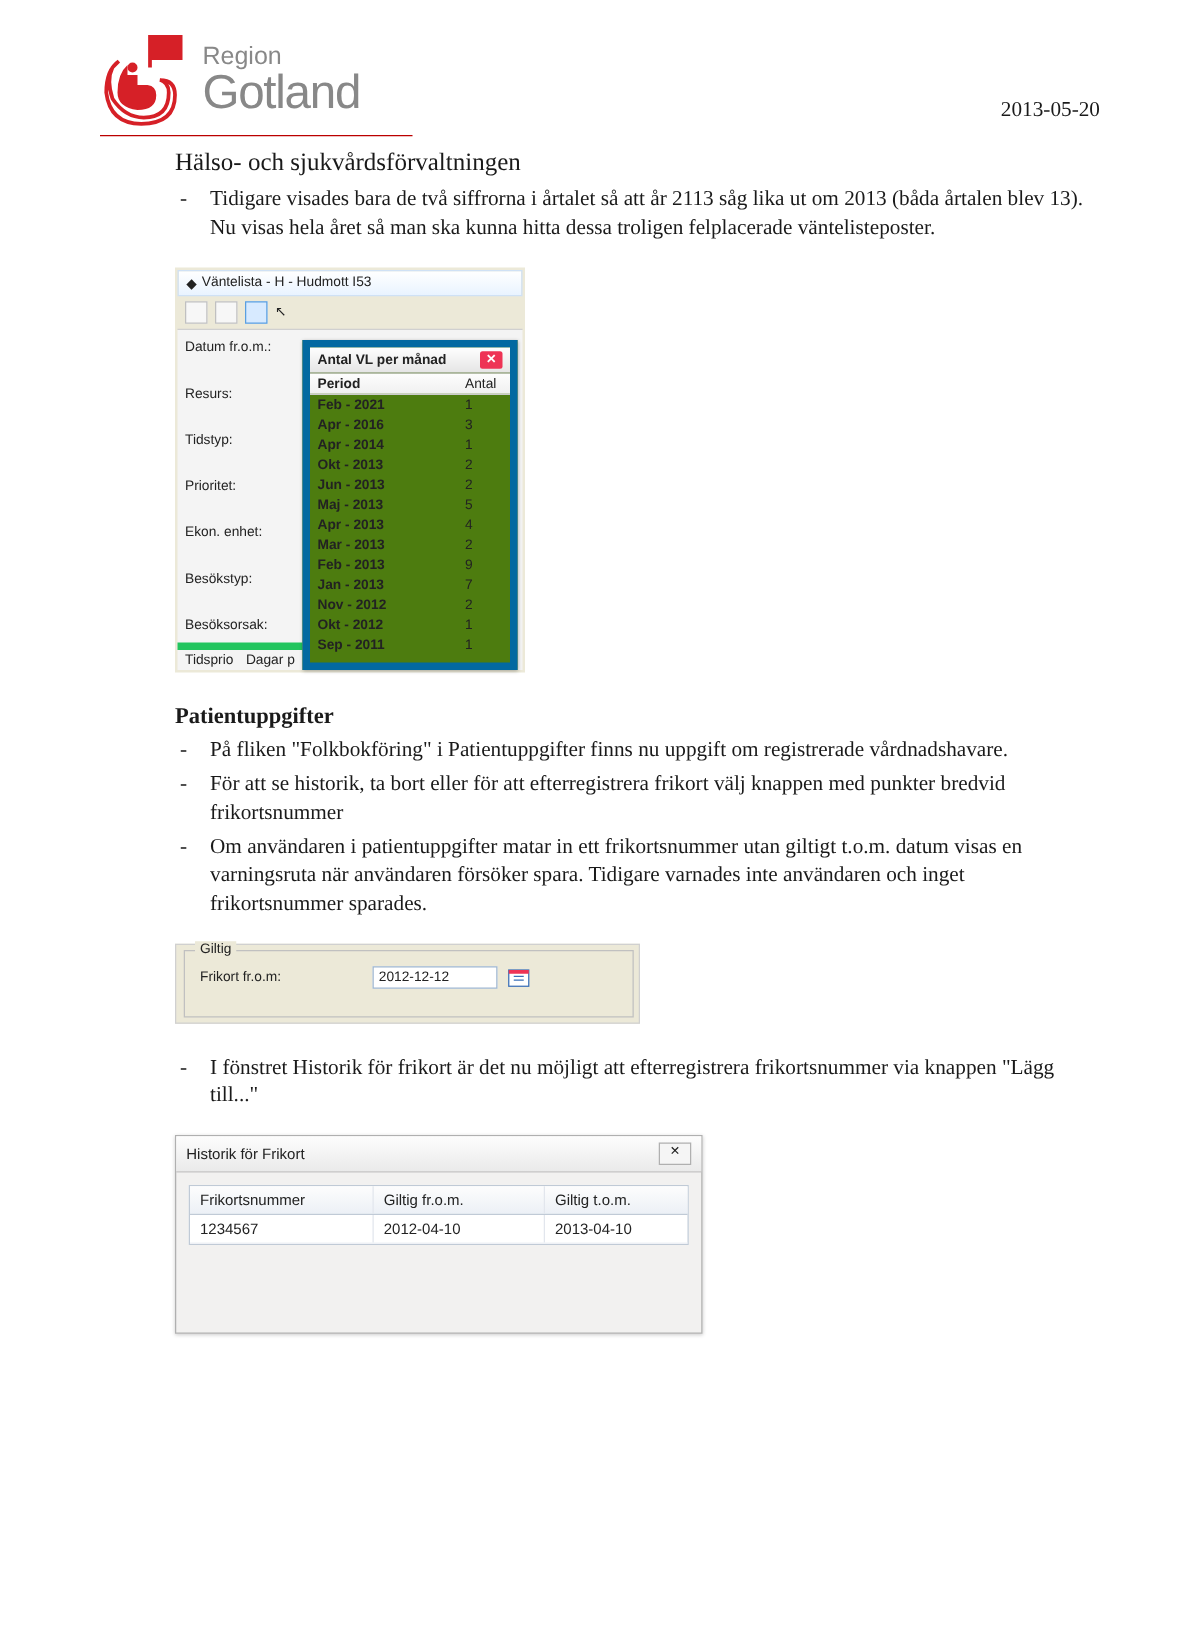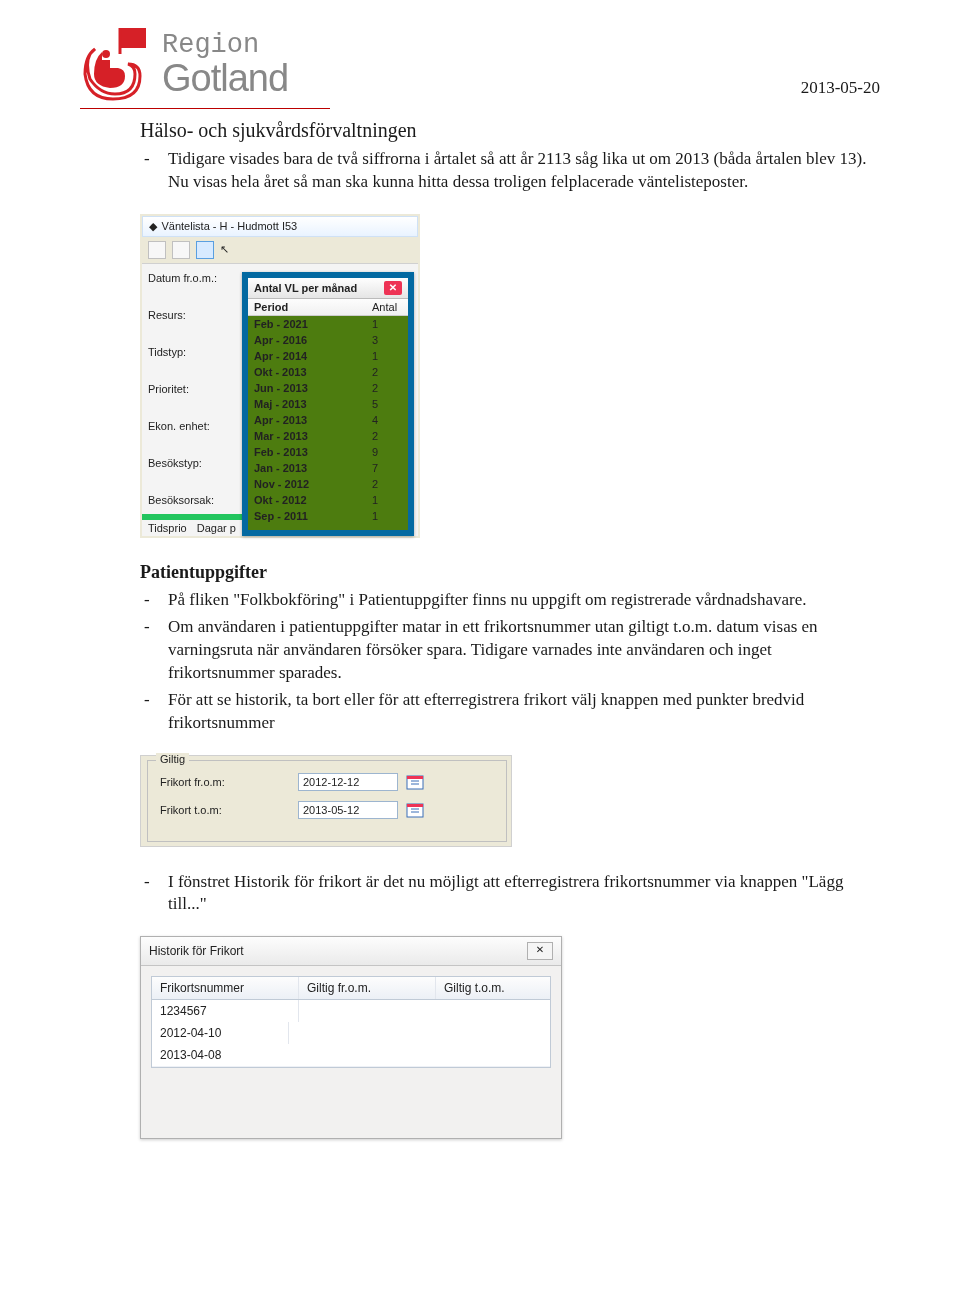--- a/index.html
+++ b/index.html
@@ -27,23 +27,22 @@
   .logo-svg{
     width:70px;
     height:80px;
   }
   .logo-text{
     font-family:Arial, Helvetica, sans-serif;
     color:#888;
     line-height:1;
   }
   .logo-text .l1{
-    font-size:27px;
+    font-size:20px;
     font-weight:300;
-    font-family:Liberation Mono, monospace;
   }
   .logo-text .l2{
     font-size:38px;
     font-weight:300;
     letter-spacing:-1px;
   }
   .doc-date{
     font-size:17px;
     margin-bottom:6px;
   }
@@ -228,21 +227,21 @@
   }
   .ghdr span,.grow span{
     padding:4px 8px;
     font-size:12px;
     border-right:1px solid #e2e6ed;
   }
   .ghdr span:last-child,.grow span:last-child{border-right:none;}
   .c1{width:130px;}
   .c2{width:120px;}
   .c3{flex:1;}
-  .grow{display:flex;border-bottom:1px solid #eef1f6;flex-direction:column;}
+  .grow{display:flex;border-bottom:1px solid #eef1f6;}
   .dlgbtns{
     display:flex;gap:10px;justify-content:flex-end;
     padding:6px 12px;
   }
   .winbtn{
     padding:2px 14px;
     border:1px solid #8a8a8a;
     border-radius:3px;
     background:linear-gradient(#fdfdfd,#e6e6e6);
     font-size:12px;
@@ -373,49 +372,39 @@
                 <span>1</span>
               </div>
             </div>
         </div>
       </div>
     </div>
 
     <div class="section-head">Patientuppgifter</div>
     <ul class="bullets">
       <li>På fliken "Folkbokföring" i Patientuppgifter finns nu uppgift om registrerade vårdnadshavare.</li>
+      <li>För att se historik, ta bort eller för att efterregistrera frikort välj knappen med punkter bredvid frikortsnummer</li>
       <li>Om användaren i patientuppgifter matar in ett frikortsnummer utan giltigt t.o.m. datum visas en varningsruta när användaren försöker spara. Tidigare varnades inte användaren och inget frikortsnummer sparades.</li>
-      <li>För att se historik, ta bort eller för att efterregistrera frikort välj knappen med punkter bredvid frikortsnummer</li>
     </ul>
 
     
     <div class="shot shot2">
       <div class="gbox">
         <span class="glegend">Giltig</span>
         <div id="frows">
             <div class="frow">
               <span class="lbl">Frikort fr.o.m:</span>
               <span class="infield">2012-12-12</span>
               <span class="calicon"><svg viewBox="0 0 18 18">
                   <rect x="1" y="3" width="16" height="13" fill="#fff" stroke="#3a6fb7"></rect>
                   <rect x="1" y="3" width="16" height="3" fill="#e35"></rect>
                   <line x1="5" y1="8" x2="13" y2="8" stroke="#3a6fb7"></line>
                   <line x1="5" y1="11" x2="13" y2="11" stroke="#3a6fb7"></line>
                 </svg></span>
             </div>
-            <div class="frow">
-              <span class="lbl">Frikort t.o.m:</span>
-              <span class="infield">2013-05-12</span>
-              <span class="calicon"><svg viewBox="0 0 18 18">
-                  <rect x="1" y="3" width="16" height="13" fill="#fff" stroke="#3a6fb7"></rect>
-                  <rect x="1" y="3" width="16" height="3" fill="#e35"></rect>
-                  <line x1="5" y1="8" x2="13" y2="8" stroke="#3a6fb7"></line>
-                  <line x1="5" y1="11" x2="13" y2="11" stroke="#3a6fb7"></line>
-                </svg></span>
-            </div>
           </div>
       </div>
     </div>
 
     <ul class="bullets" style="margin-top:18px">
       <li>I fönstret Historik för frikort är det nu möjligt att efterregistrera frikortsnummer via knappen "Lägg till..."</li>
     </ul>
 
     
     <div class="shot shot3">
@@ -426,20 +415,20 @@
       <div class="grid">
         <div class="ghdr">
           <span class="c1">Frikortsnummer</span>
           <span class="c2">Giltig fr.o.m.</span>
           <span class="c3">Giltig t.o.m.</span>
         </div>
         <div id="grows">
             <div class="grow">
               <span class="c1">1234567</span>
               <span class="c2">2012-04-10</span>
-              <span class="c3">2013-04-08</span>
+              <span class="c3">2013-04-10</span>
             </div>
           </div>
       </div>
     </div>
 
   </div>
 </div>
 
 </body></html>

